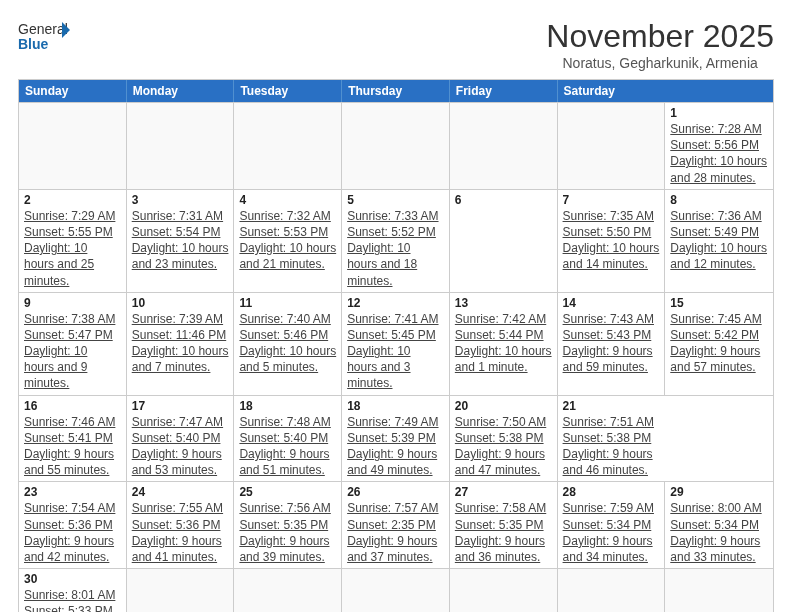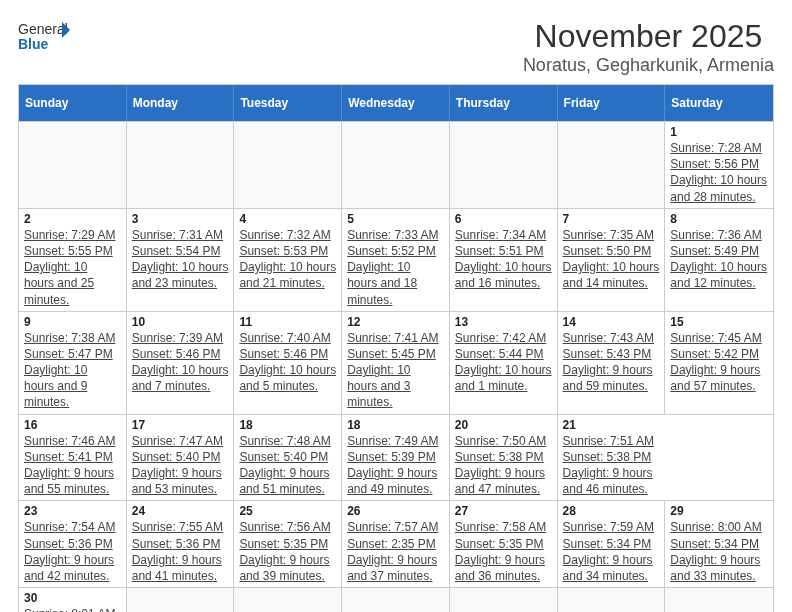--- a/index.html
+++ b/index.html
@@ -30,39 +30,39 @@
     }
     .title-block {
       text-align: center;
     }
     .month-title {
       font-size: 32px;
       color: #333;
       font-weight: normal;
     }
     .location {
-      font-size: 18px;
+      font-size: 14px;
       color: #555;
     }
     .calendar {
       flex: 1;
       display: flex;
       flex-direction: column;
       border: 1px solid #ccc;
     }
     .cal-header {
       display: grid;
       grid-template-columns: repeat(7, 1fr);
       background: #2970c4;
     }
     .cal-header-cell {
       color: #fff;
       font-size: 12px;
       font-weight: bold;
-      padding: 11px 6px;
+      padding: 4px 6px;
       text-align: left;
       border-right: 1px solid #5090d0;
     }
     .cal-header-cell:last-child { border-right: none; }
     .cal-body {
       flex: 1;
       display: flex;
       flex-direction: column;
     }
     .cal-row {
@@ -111,21 +111,20 @@
       <div class="month-title">November 2025</div>
       <div class="location">Noratus, Gegharkunik, Armenia</div>
     </div>
   </div>
 
   <div class="calendar">
     <div class="cal-header">
       <div class="cal-header-cell">Sunday</div>
       <div class="cal-header-cell">Monday</div>
       <div class="cal-header-cell">Tuesday</div>
-      <div class="cal-header-cell">Wednesday</div>
       <div class="cal-header-cell">Thursday</div>
       <div class="cal-header-cell">Friday</div>
       <div class="cal-header-cell">Saturday</div>
     </div>
     <div class="cal-body" id="cal-body">
     <div class="cal-row">
           <div class="cal-cell empty"></div>
           <div class="cal-cell empty"></div>
           <div class="cal-cell empty"></div>
           <div class="cal-cell empty"></div>
@@ -158,23 +157,20 @@
 Daylight: 10 hours and 21 minutes.</div>
           </div>
           <div class="cal-cell">
             <div class="day-number">5</div>
             <div class="day-info">Sunrise: 7:33 AM
 Sunset: 5:52 PM
 Daylight: 10 hours and 18 minutes.</div>
           </div>
           <div class="cal-cell">
             <div class="day-number">6</div>
-            <div class="day-info">Sunrise: 7:34 AM
-Sunset: 5:51 PM
-Daylight: 10 hours and 16 minutes.</div>
           </div>
           <div class="cal-cell">
             <div class="day-number">7</div>
             <div class="day-info">Sunrise: 7:35 AM
 Sunset: 5:50 PM
 Daylight: 10 hours and 14 minutes.</div>
           </div>
           <div class="cal-cell">
             <div class="day-number">8</div>
             <div class="day-info">Sunrise: 7:36 AM
@@ -185,21 +181,21 @@
         <div class="cal-row">
           <div class="cal-cell">
             <div class="day-number">9</div>
             <div class="day-info">Sunrise: 7:38 AM
 Sunset: 5:47 PM
 Daylight: 10 hours and 9 minutes.</div>
           </div>
           <div class="cal-cell">
             <div class="day-number">10</div>
             <div class="day-info">Sunrise: 7:39 AM
-Sunset: 5:46 PM
+Sunset: 11:46 PM
 Daylight: 10 hours and 7 minutes.</div>
           </div>
           <div class="cal-cell">
             <div class="day-number">11</div>
             <div class="day-info">Sunrise: 7:40 AM
 Sunset: 5:46 PM
 Daylight: 10 hours and 5 minutes.</div>
           </div>
           <div class="cal-cell">
             <div class="day-number">12</div>

